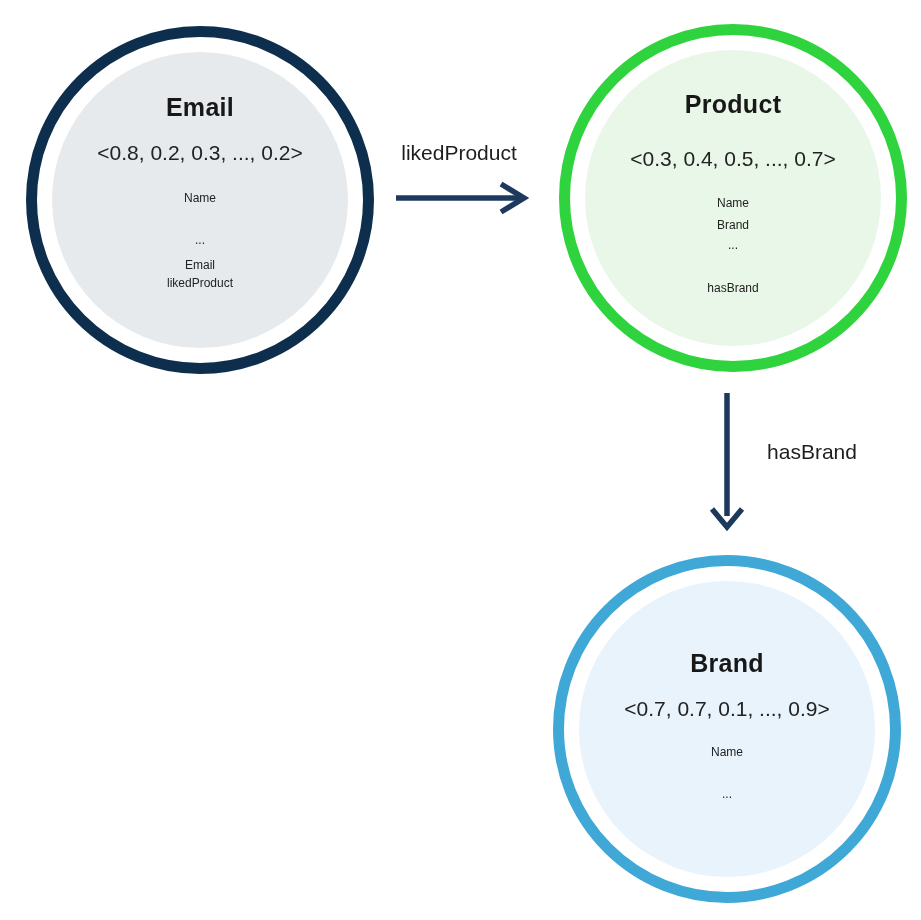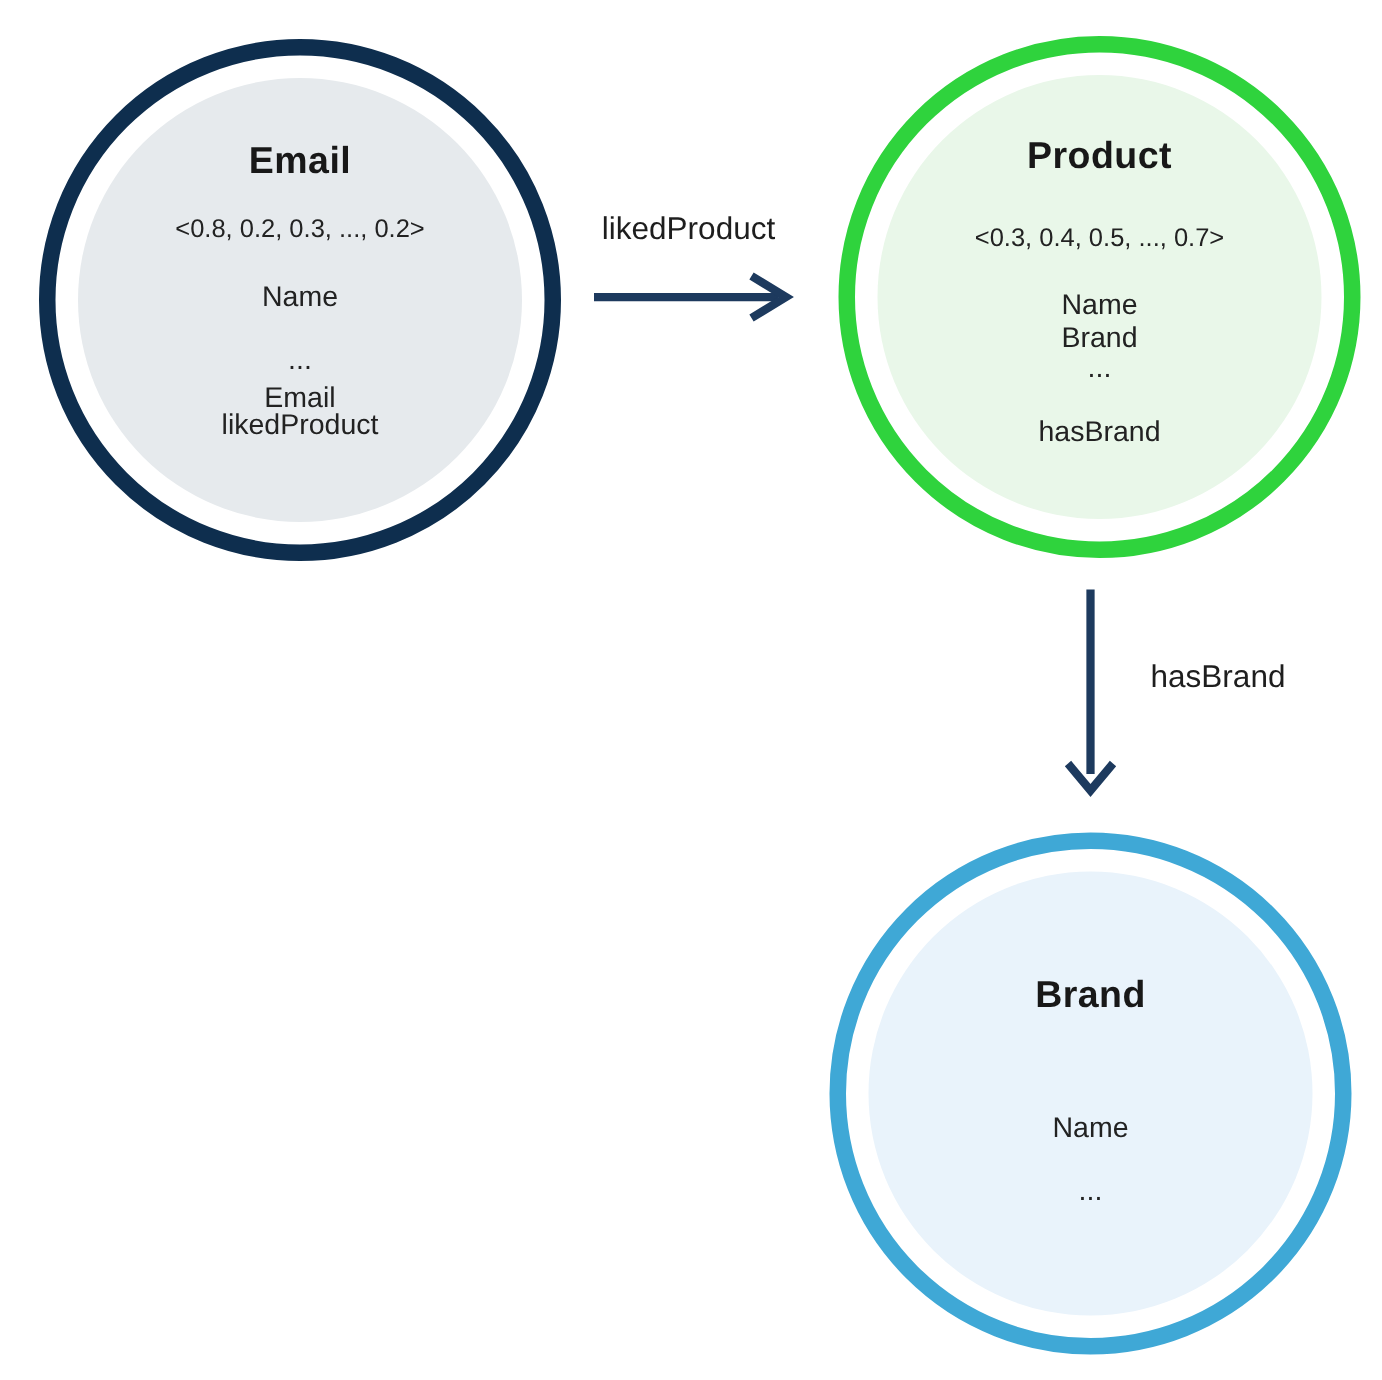--- a/index.html
+++ b/index.html
@@ -48,25 +48,25 @@
     white-space: nowrap;
   }
   .node .title {
     font-size: 25px;
     line-height: 30px;
     font-weight: bold;
     color: #181818;
     letter-spacing: 0.3px;
   }
   .node .vector {
-    font-size: 17px;
+    font-size: 21px;
     line-height: 22px;
   }
   .node .attr, .node .rel {
-    font-size: 19px;
+    font-size: 12px;
     line-height: 21px;
   }
 
   
   .node-user { left: 26px; top: 26px; }
   .node-user .title  { top: 55px;  }
   .node-user .vector { top: 105px; }
   .node-user .attr-0 { top: 151px; }
   .node-user .attr-1 { top: 172px; margin-top: 46px; }
   .node-user .attr-2 { top: 193px; }
@@ -138,17 +138,18 @@
     <div class="line vector">&lt;0.3, 0.4, 0.5, ..., 0.7&gt;</div>
     <div class="line attr attr-0">Name</div>
     <div class="line attr attr-1">Brand</div>
     <div class="line attr attr-2">...</div>
     <div class="line rel">hasBrand</div>
   </div>
 
   <div class="node node-brand" style="border-color: rgb(63, 168, 214);">
     <div class="inner" style="background: rgb(233, 243, 251);"></div>
     <div class="line title">Brand</div>
+    <div class="line vector">&lt;0.7, 0.7, 0.1, ..., 0.9&gt;</div>
     <div class="line attr attr-0">Name</div>
     <div class="line attr attr-2">...</div>
   </div>
 
 </div>
 
 </body></html>

